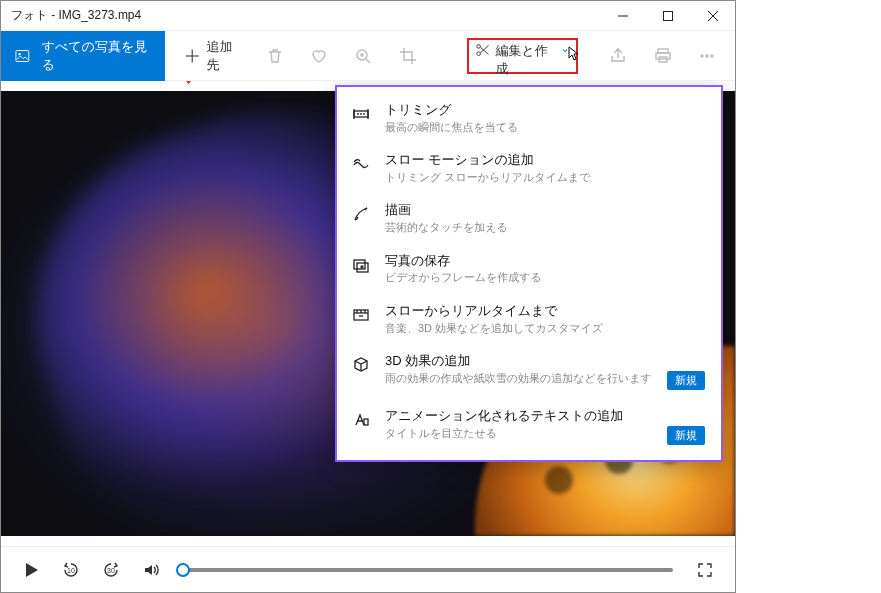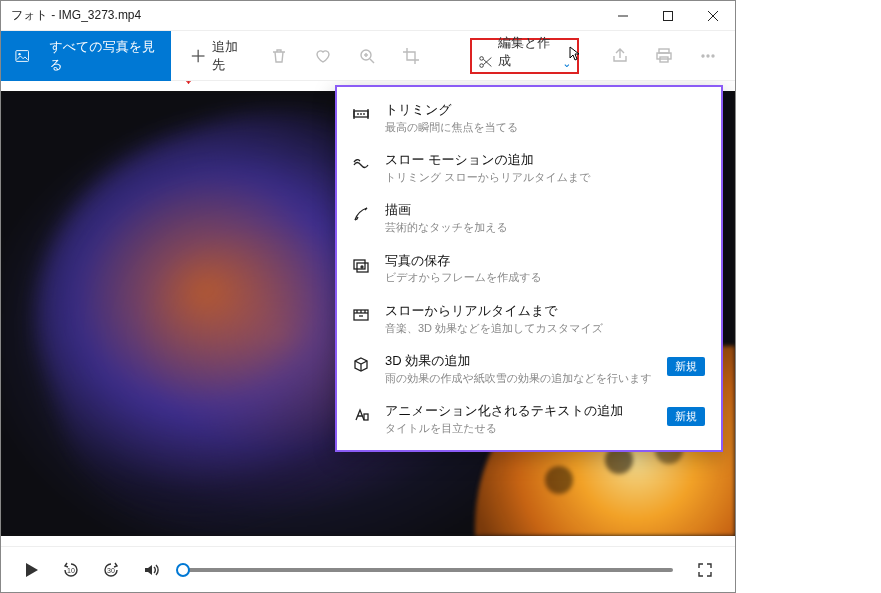--- a/index.html
+++ b/index.html
@@ -8,30 +8,30 @@
 
   
   .titlebar { height: 30px; display: flex; align-items: center; justify-content: space-between; padding-left: 10px; background: #fff; border-bottom: 1px solid #eee; }
   .title-text { color: #222; font-size: 12px; }
   .winbtns { display: flex; }
   .winbtn { width: 45px; height: 30px; display: flex; align-items: center; justify-content: center; color: #222; }
   .winbtn svg { width: 10px; height: 10px; }
 
   
   .toolbar { height: 50px; display: flex; align-items: center; background: #fff; border-bottom: 1px solid #eee; }
-  .view-all { height: 50px; background: #0078d4; color: #fff; display: flex; align-items: center; padding: 0 14px; gap: 20px; font-size: 13px; }
+  .view-all { height: 50px; background: #0078d4; color: #fff; display: flex; align-items: center; padding: 0 14px; gap: 12px; font-size: 13px; }
   .view-all svg { width: 16px; height: 16px; fill: #fff; }
   .tool-gap { width: 10px; }
   .tbtn { width: 48px; height: 50px; display: flex; flex-direction: column; align-items: center; justify-content: center; color: #555; position: relative; }
   .tbtn.withtext { width: auto; flex-direction: row; gap: 6px; padding: 0 10px; color: #555; font-size: 13px; }
   .tbtn.faded { color: #bbb; }
   .tbtn svg { width: 18px; height: 18px; stroke: currentColor; fill: none; stroke-width: 1.4; }
   .tbtn .label { color: #333; }
   .flex-spacer { flex: 1; }
-  .edit-btn { border: 2px solid #d22; padding: 2px 6px; display: flex; align-items: flex-end; gap: 6px; height: 36px; font-size: 13px; color: #333; position: relative; }
+  .edit-btn { border: 2px solid #d22; padding: 2px 6px; display: flex; align-items: flex-start; gap: 6px; height: 36px; font-size: 13px; color: #333; position: relative; }
   .edit-btn svg.icon { width: 16px; height: 16px; stroke: #333; fill: none; }
   .edit-btn .chev { color: #0078d4; font-size: 11px; }
   .edit-btn .cursor { position: absolute; right: -6px; top: 6px; }
 
   
   .content { flex: 1; position: relative; background: #fff; display: flex; align-items: center; justify-content: center; overflow: hidden; }
   .video-frame { width: 750px; height: 445px; background: #111; position: relative; overflow: hidden; }
   .vf-body { position: absolute; left: 0; top: 0; right: 0; bottom: 0;
     background:
       radial-gradient(ellipse 380px 300px at 38% 55%, rgba(210,100,40,0.55) 0%, rgba(60,40,120,0.5) 38%, rgba(20,20,40,0.7) 60%, #0d0d12 80%) ,
@@ -51,21 +51,21 @@
 
   
   .dropdown { position: absolute; top: 4px; right: 12px; width: 388px; background: #fff; border: 2px solid #8b5cf6; box-shadow: 0 6px 20px rgba(0,0,0,0.25); z-index: 50; padding: 6px 0; }
   .dd-arrow { position: absolute; top: -18px; left: 182px; color: #d22; font-size: 22px; z-index: 60; }
   .menu-item { display: flex; align-items: flex-start; gap: 14px; padding: 9px 16px 9px 14px; }
   .menu-icon { width: 20px; height: 20px; flex: none; margin-top: 2px; display: flex; align-items: center; justify-content: center; }
   .menu-icon svg { width: 18px; height: 18px; stroke: #222; fill: none; stroke-width: 1.3; }
   .menu-text { flex: 1; }
   .menu-title { font-size: 13px; color: #111; line-height: 1.3; }
   .menu-desc { font-size: 11px; color: #888; line-height: 1.3; margin-top: 1px; }
-  .badge { background: #0078d4; color: #fff; font-size: 11px; padding: 2px 8px; border-radius: 2px; flex: none; margin-top: 4px; }
+  .badge { background: #0078d4; color: #fff; font-size: 11px; padding: 2px 8px; border-radius: 2px; flex: none; margin-top: 18px; }
 
   
   .playbar { height: 46px; display: flex; align-items: center; padding: 0 12px; gap: 4px; background: #fff; border-top: 1px solid #eee; }
   .pbtn { width: 36px; height: 36px; display: flex; align-items: center; justify-content: center; color: #333; }
   .pbtn svg { width: 18px; height: 18px; stroke: currentColor; fill: none; stroke-width: 1.4; }
   .pbtn .play-tri { fill: #333; stroke: none; }
   .pbtn .skiptxt { font-size: 7px; fill: #333; stroke: none; }
   .seek { flex: 1; height: 4px; background: #888; border-radius: 2px; margin: 0 10px; position: relative; }
   .seek-thumb { position: absolute; left: 0; top: 50%; width: 14px; height: 14px; border-radius: 50%; background: #fff; border: 2px solid #0078d4; transform: translate(-50%, -50%); }
 

